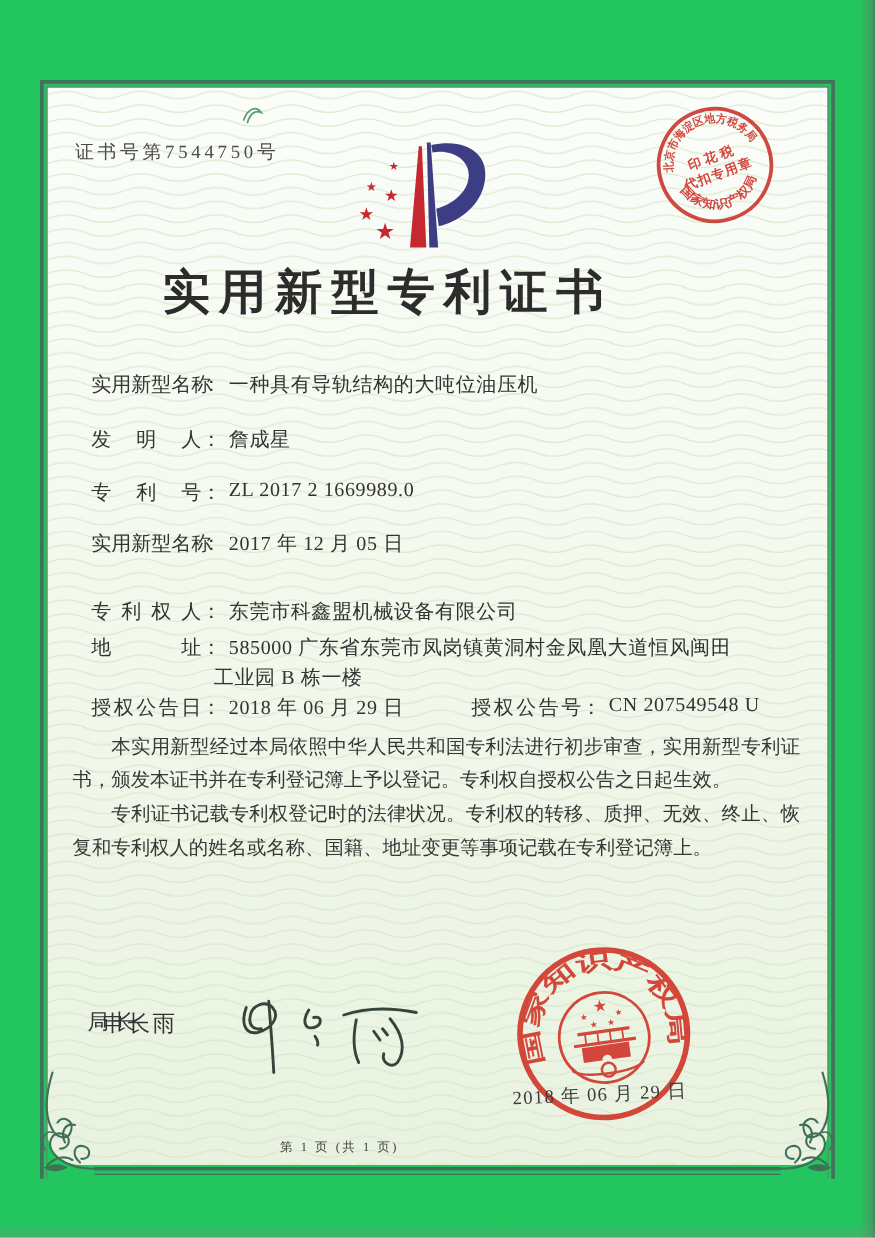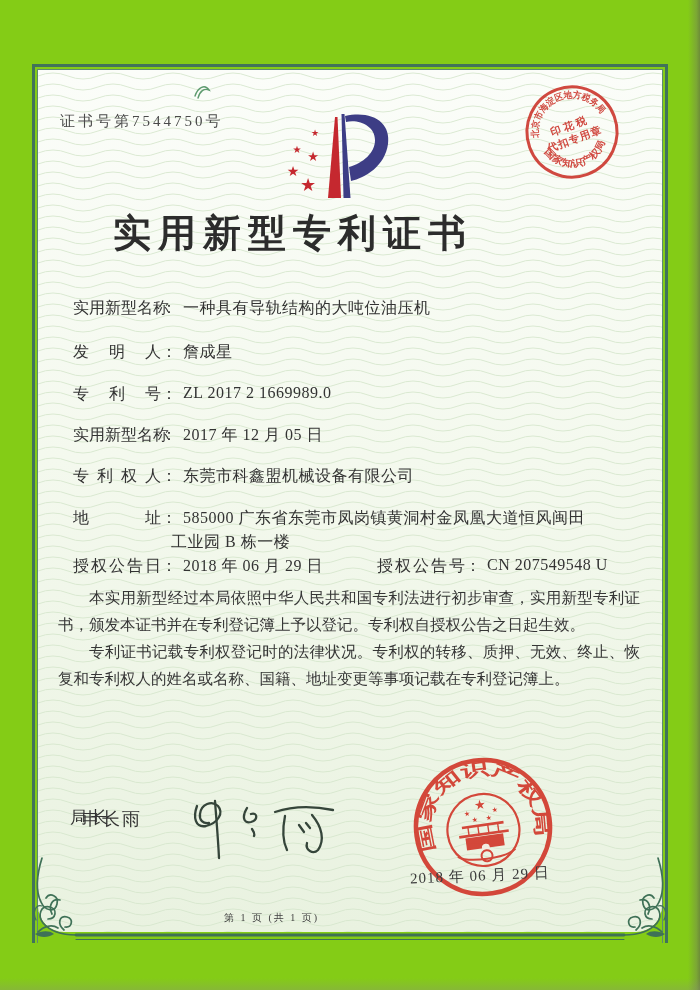--- a/index.html
+++ b/index.html
@@ -1,40 +1,40 @@
 <!DOCTYPE html>
 <html><head>
 <meta charset="utf-8">
 <style>
   html,body{margin:0;padding:0;}
   body{
     width:700px;height:990px;position:relative;overflow:hidden;
     background:#f7f5f1;
     font-family:"Liberation Serif","DejaVu Serif",serif;
   }
-  .page{position:absolute;inset:0;background:#84cc16;}
+  .page{position:absolute;inset:0;background:#22c55e;}
   
   .scan-right{position:absolute;top:0;right:0;width:12px;height:100%;
     background:linear-gradient(90deg,rgba(120,118,112,0) 0%,rgba(110,108,102,.38) 70%,rgba(90,88,84,.55) 100%);}
   .scan-bottom{position:absolute;left:0;bottom:0;width:100%;height:12px;
     background:linear-gradient(180deg,rgba(120,118,112,0) 0%,rgba(140,138,130,.30) 100%);}
   
   .b-outer{position:absolute;left:32px;top:64px;width:630px;height:876px;
     border:3px solid #41735a;border-bottom:none;}
   .b-inner{position:absolute;left:2px;top:2px;right:2px;bottom:0;
     border:1px solid #5d8a70;border-bottom:none;}
   
   .guilloche-wrap{position:absolute;left:38px;top:70px;width:624px;height:862px;
     border-radius:0 0 26px 26px;overflow:hidden;
     background:linear-gradient(180deg,#fbfdf9 0%,#f4f9ee 45%,#e9f2e0 100%);}
   .guilloche-wrap svg{display:block;}
   .txt{position:absolute;color:#3a3a3a;}
   .cert-no{left:60px;top:112px;font-size:15px;letter-spacing:3px;color:#4a4a4a;}
   .logo{position:absolute;left:285px;top:110px;width:112px;height:98px;}
-  .title{left:0;top:208px;width:586px;text-align:center;font-size:38px;font-weight:600;
+  .title{left:17px;top:208px;width:586px;text-align:center;font-size:38px;font-weight:600;
     letter-spacing:7px;color:#2c2c2c;}
   .fields{position:absolute;left:73px;top:296px;width:566px;font-size:16px;color:#333;}
   .frow{position:absolute;left:0;white-space:nowrap;}
   .flabel{display:inline-block;width:88px;text-align:justify;text-align-last:justify;vertical-align:top;}
   .fcolon{display:inline-block;margin-right:6px;vertical-align:top;}
   .fval{display:inline-block;vertical-align:top;letter-spacing:.5px;}
   .pair2{position:absolute;left:304px;top:0;}
   .paras{position:absolute;left:58px;top:584px;width:582px;font-size:15.5px;line-height:27px;
     text-align:justify;color:#363636;}
   .paras p{margin:0;text-indent:2em;}
@@ -139,21 +139,21 @@
     </div>
     <div class="frow" style="top:46px">
       <span class="flabel">发明人</span><span class="fcolon">：</span><span class="fval">詹成星</span>
     </div>
     <div class="frow" style="top:88px">
       <span class="flabel">专利号</span><span class="fcolon">：</span><span class="fval">ZL 2017 2 1669989.0</span>
     </div>
     <div class="frow" style="top:129px">
       <span class="flabel">实用新型名称</span><span class="fcolon">：</span><span class="fval">2017 年 12 月 05 日</span>
     </div>
-    <div class="frow" style="top:170px">
+    <div class="frow" style="top:183px">
       <span class="flabel">专利权人</span><span class="fcolon">：</span><span class="fval">东莞市科鑫盟机械设备有限公司</span>
     </div>
     <div class="frow" style="top:212px">
       <span class="flabel">地址</span><span class="fcolon">：</span><span class="fval">585000 广东省东莞市凤岗镇黄洞村金凤凰大道恒风闽田</span>
     </div>
     <div class="frow" style="top:236px;left:98px">
       <span class="fval">工业园 B 栋一楼</span>
     </div>
     <div class="frow" style="top:260px">
       <span class="flabel">授权公告日</span><span class="fcolon">：</span><span class="fval">2018 年 06 月 29 日</span>

